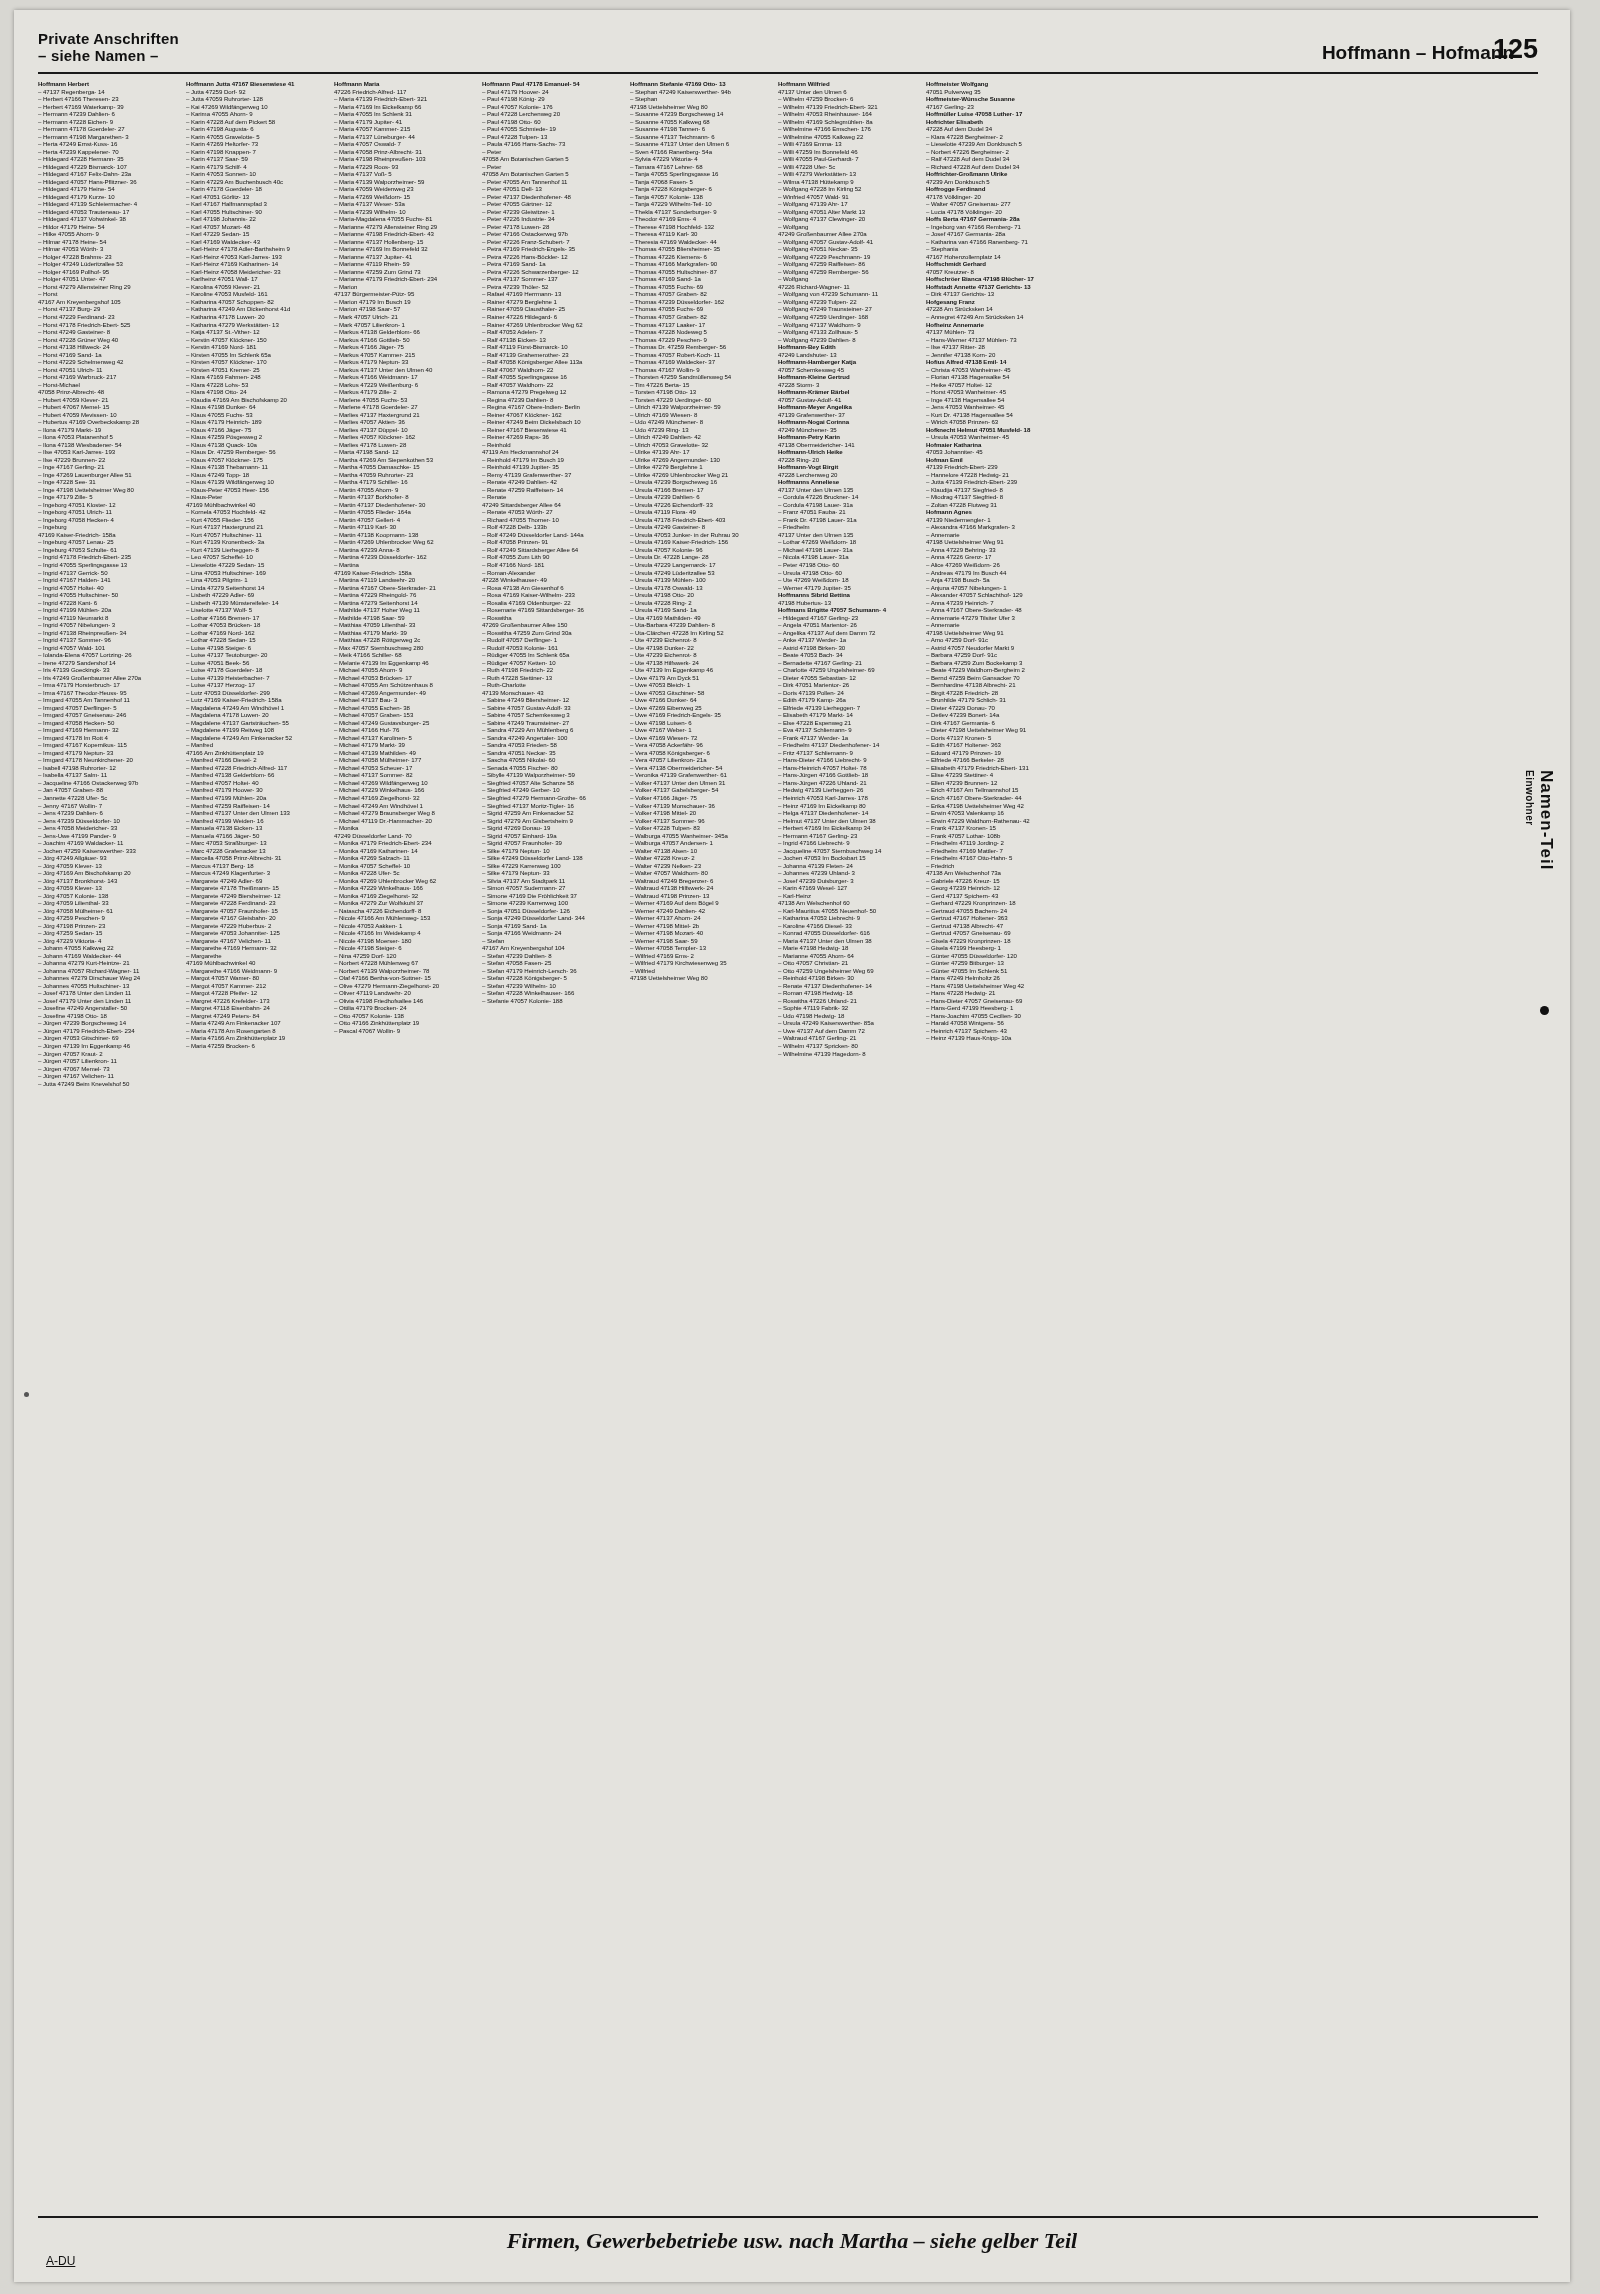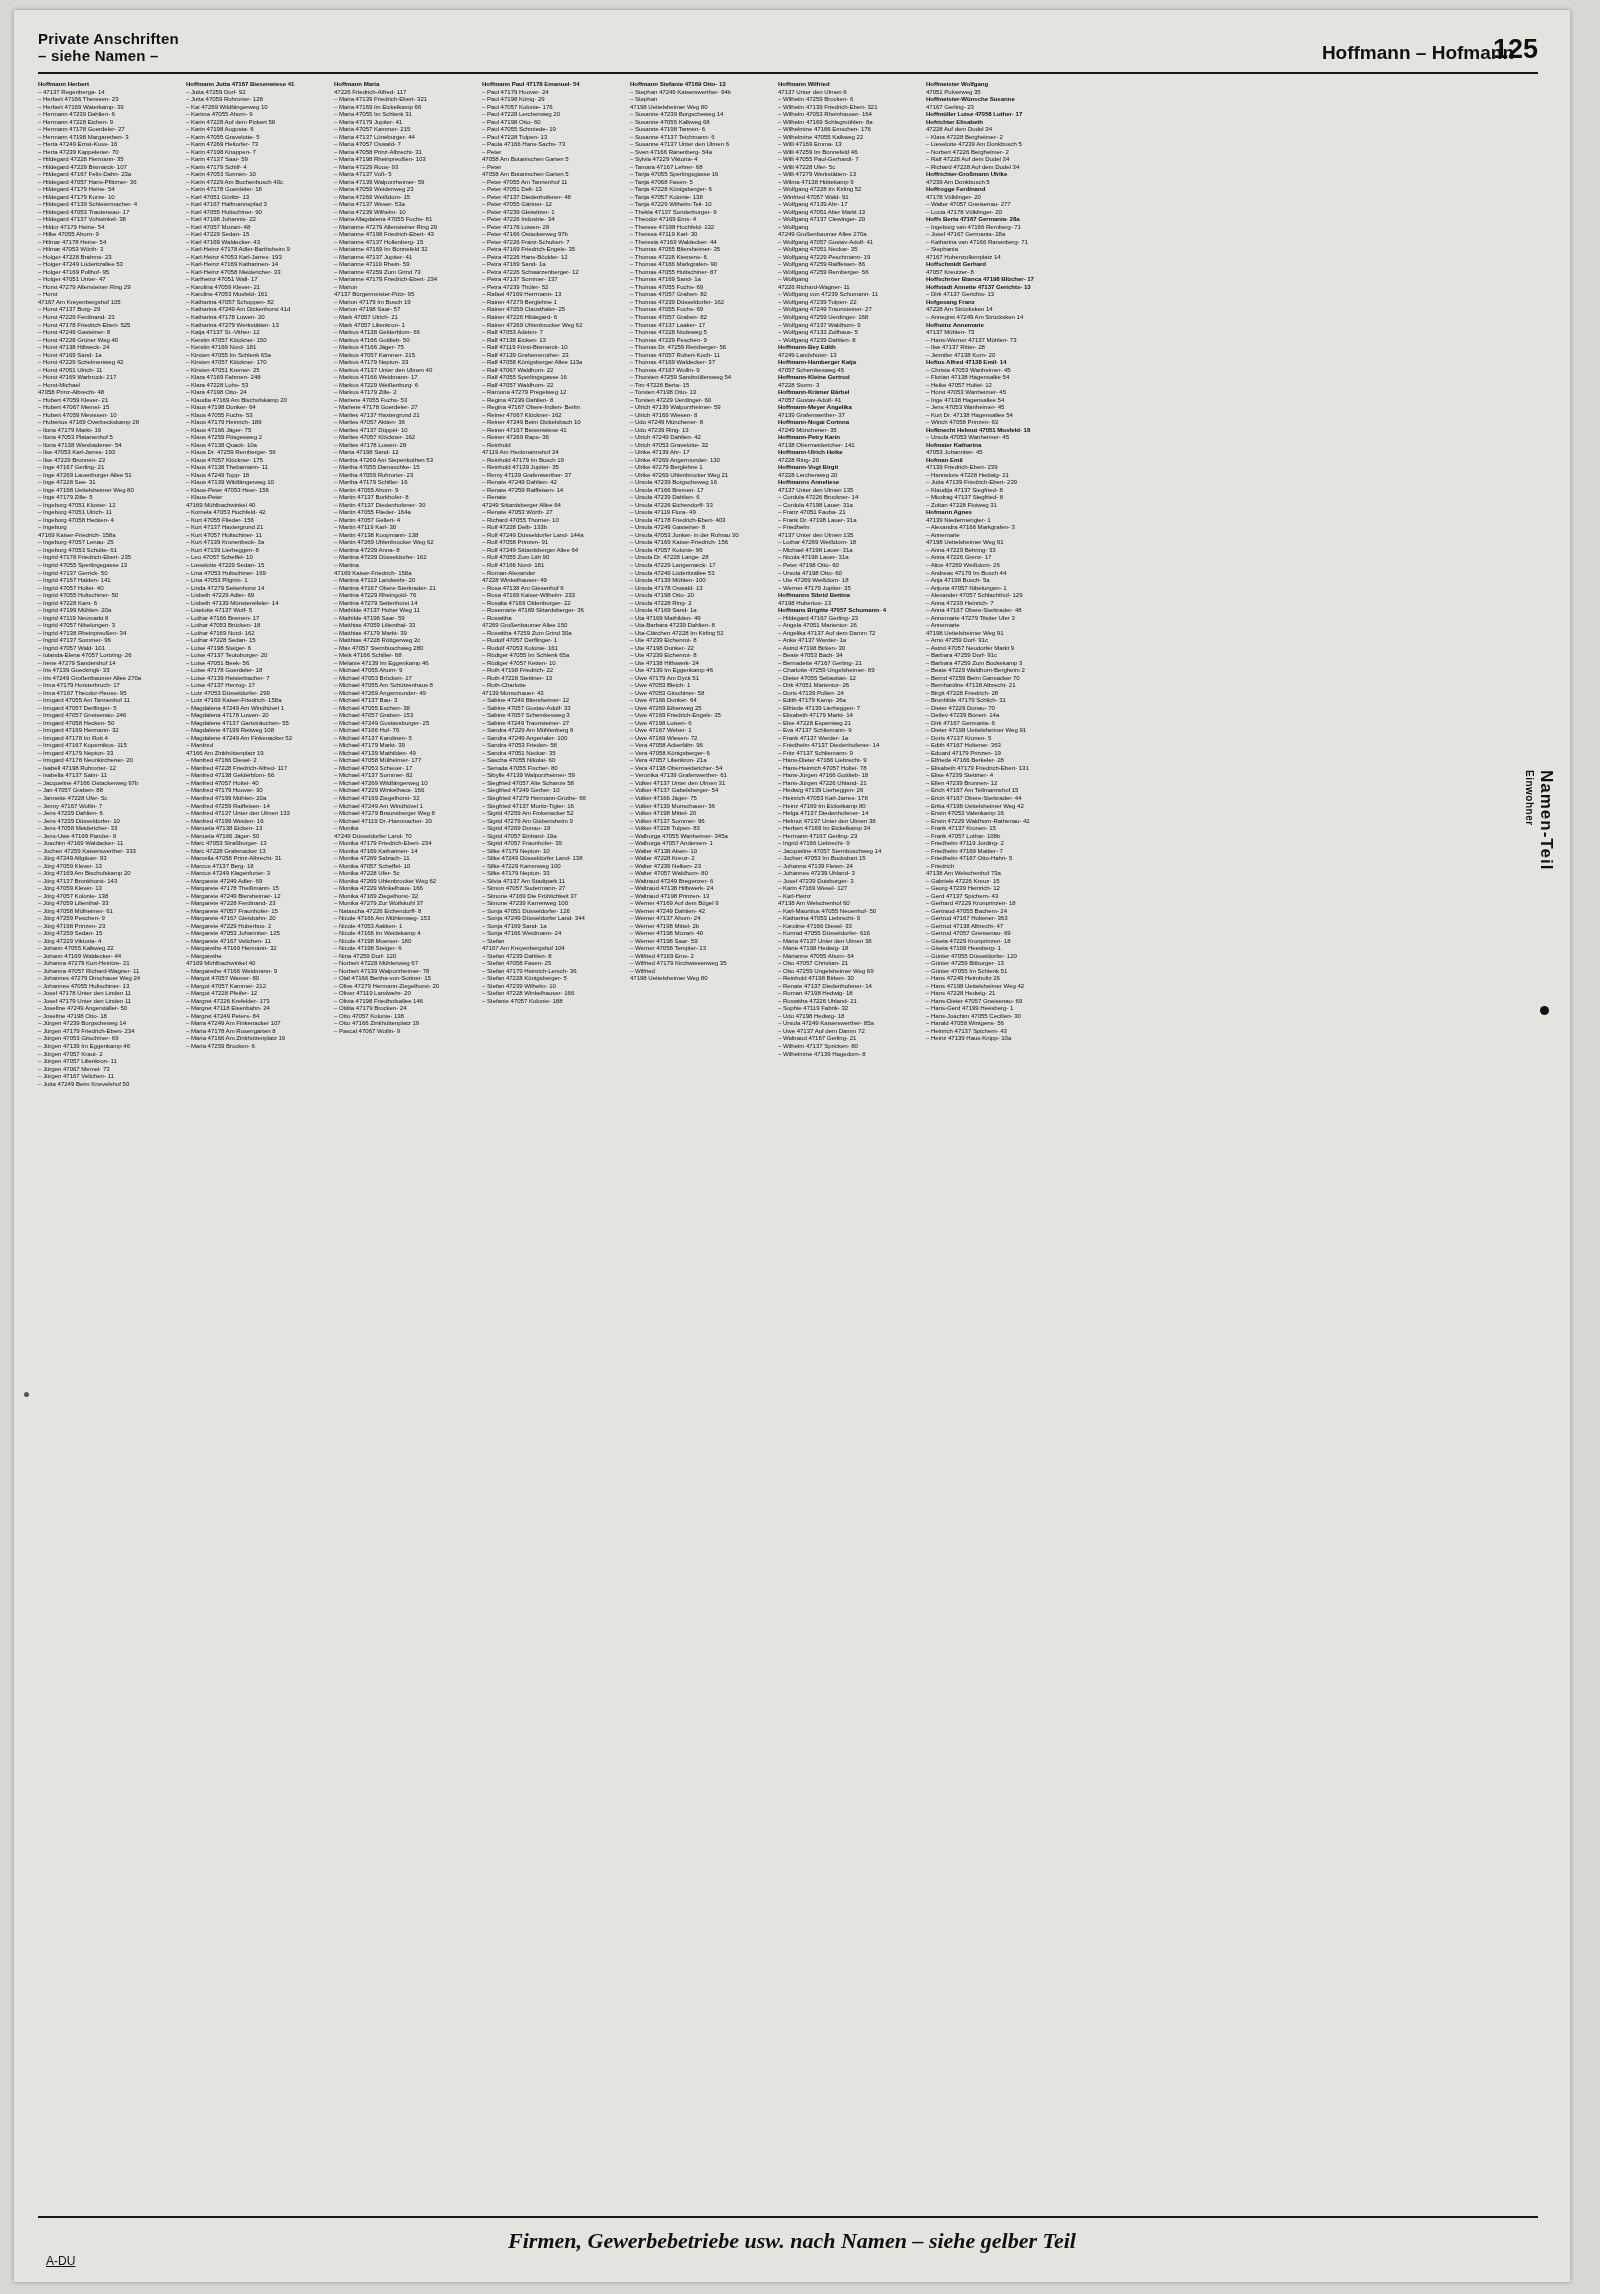--- a/index.html
+++ b/index.html
@@ -1086,16 +1086,16 @@
 
     <div class="bullet-left"></div>
 
     <div class="vert">
       <div class="small">Einwohner</div>
       <div class="big">Namen-Teil</div>
       <div class="dot"></div>
     </div>
 
     <div class="rule-bottom"></div>
-    <div class="footer">Firmen, Gewerbebetriebe usw. nach Namen – siehe gelber Teil</div>
+    <div class="footer">Firmen, Gewerbebetriebe usw. nach Martha – siehe gelber Teil</div>
     <div class="footmark">A-DU</div>
   </div>
 </div>
 
 </body></html>

